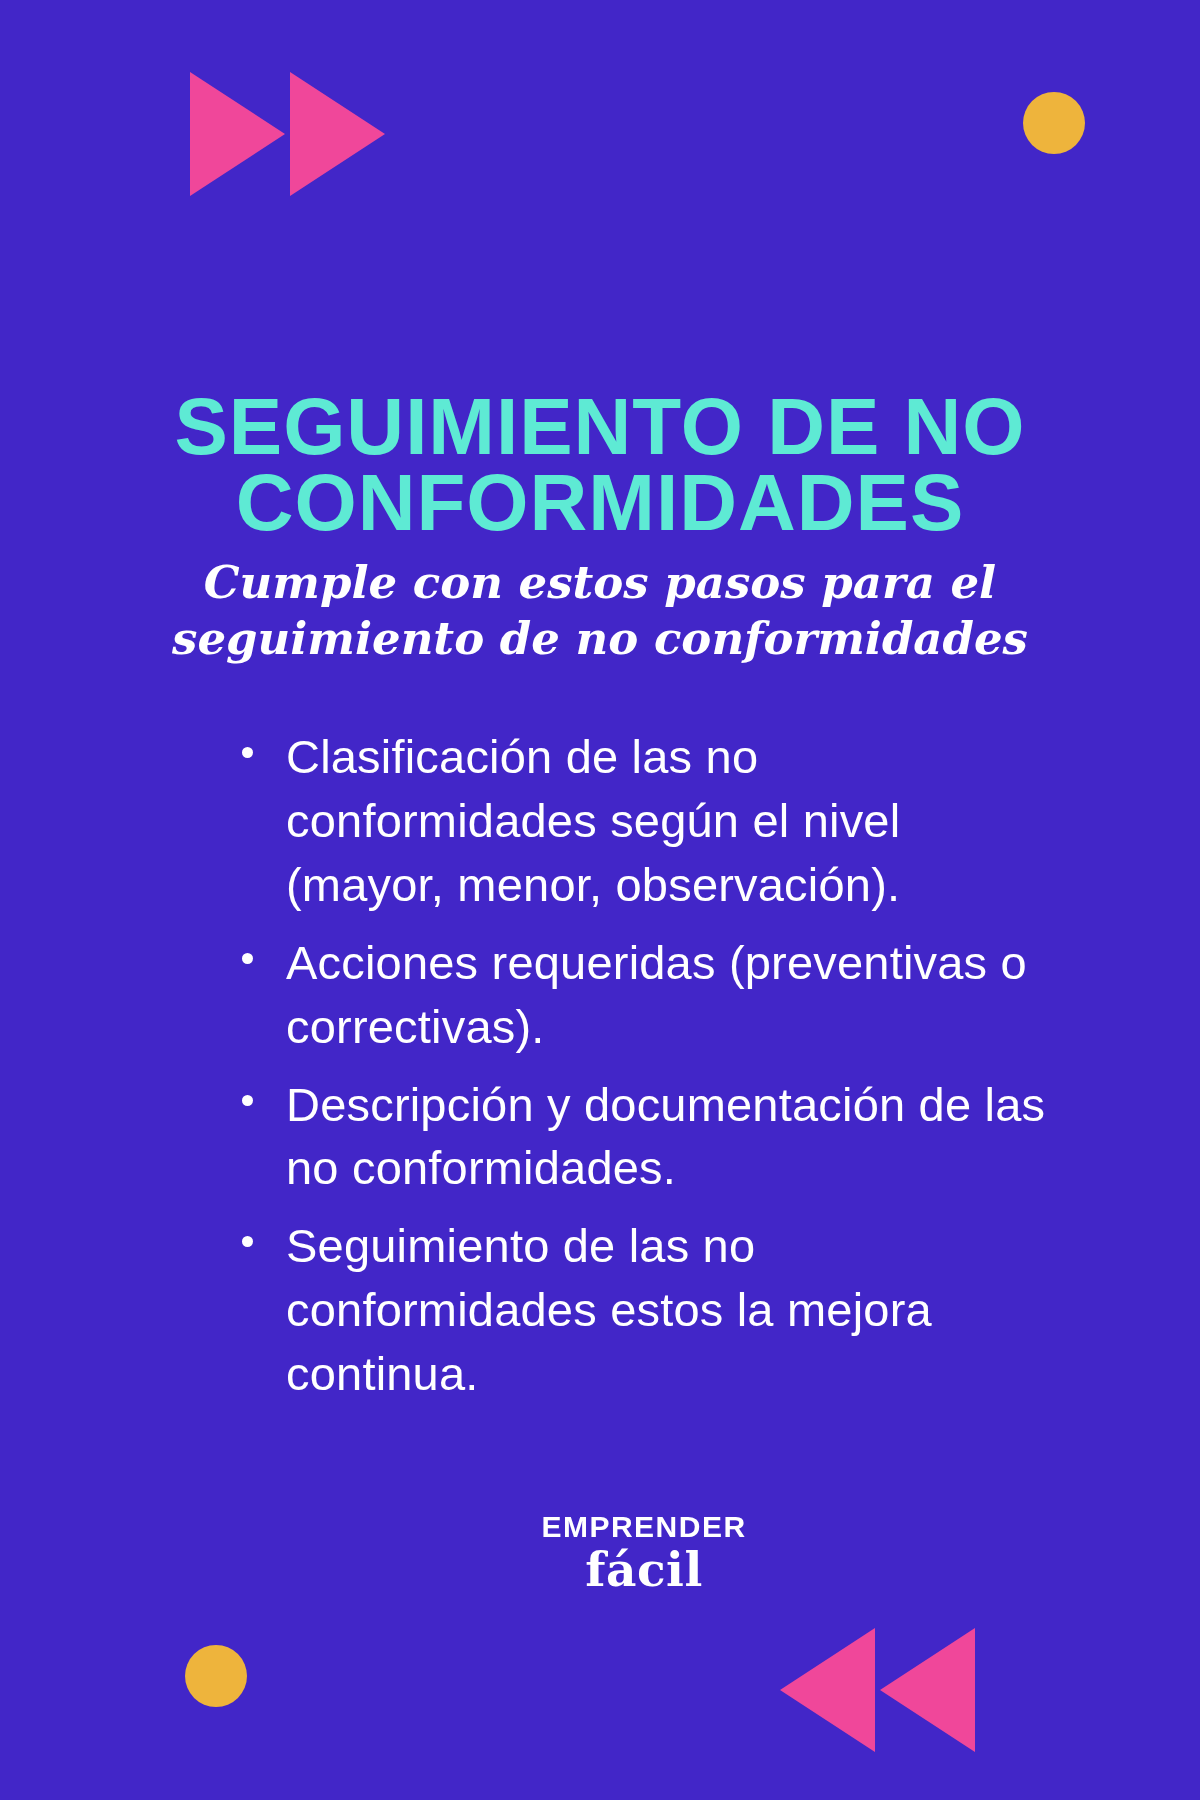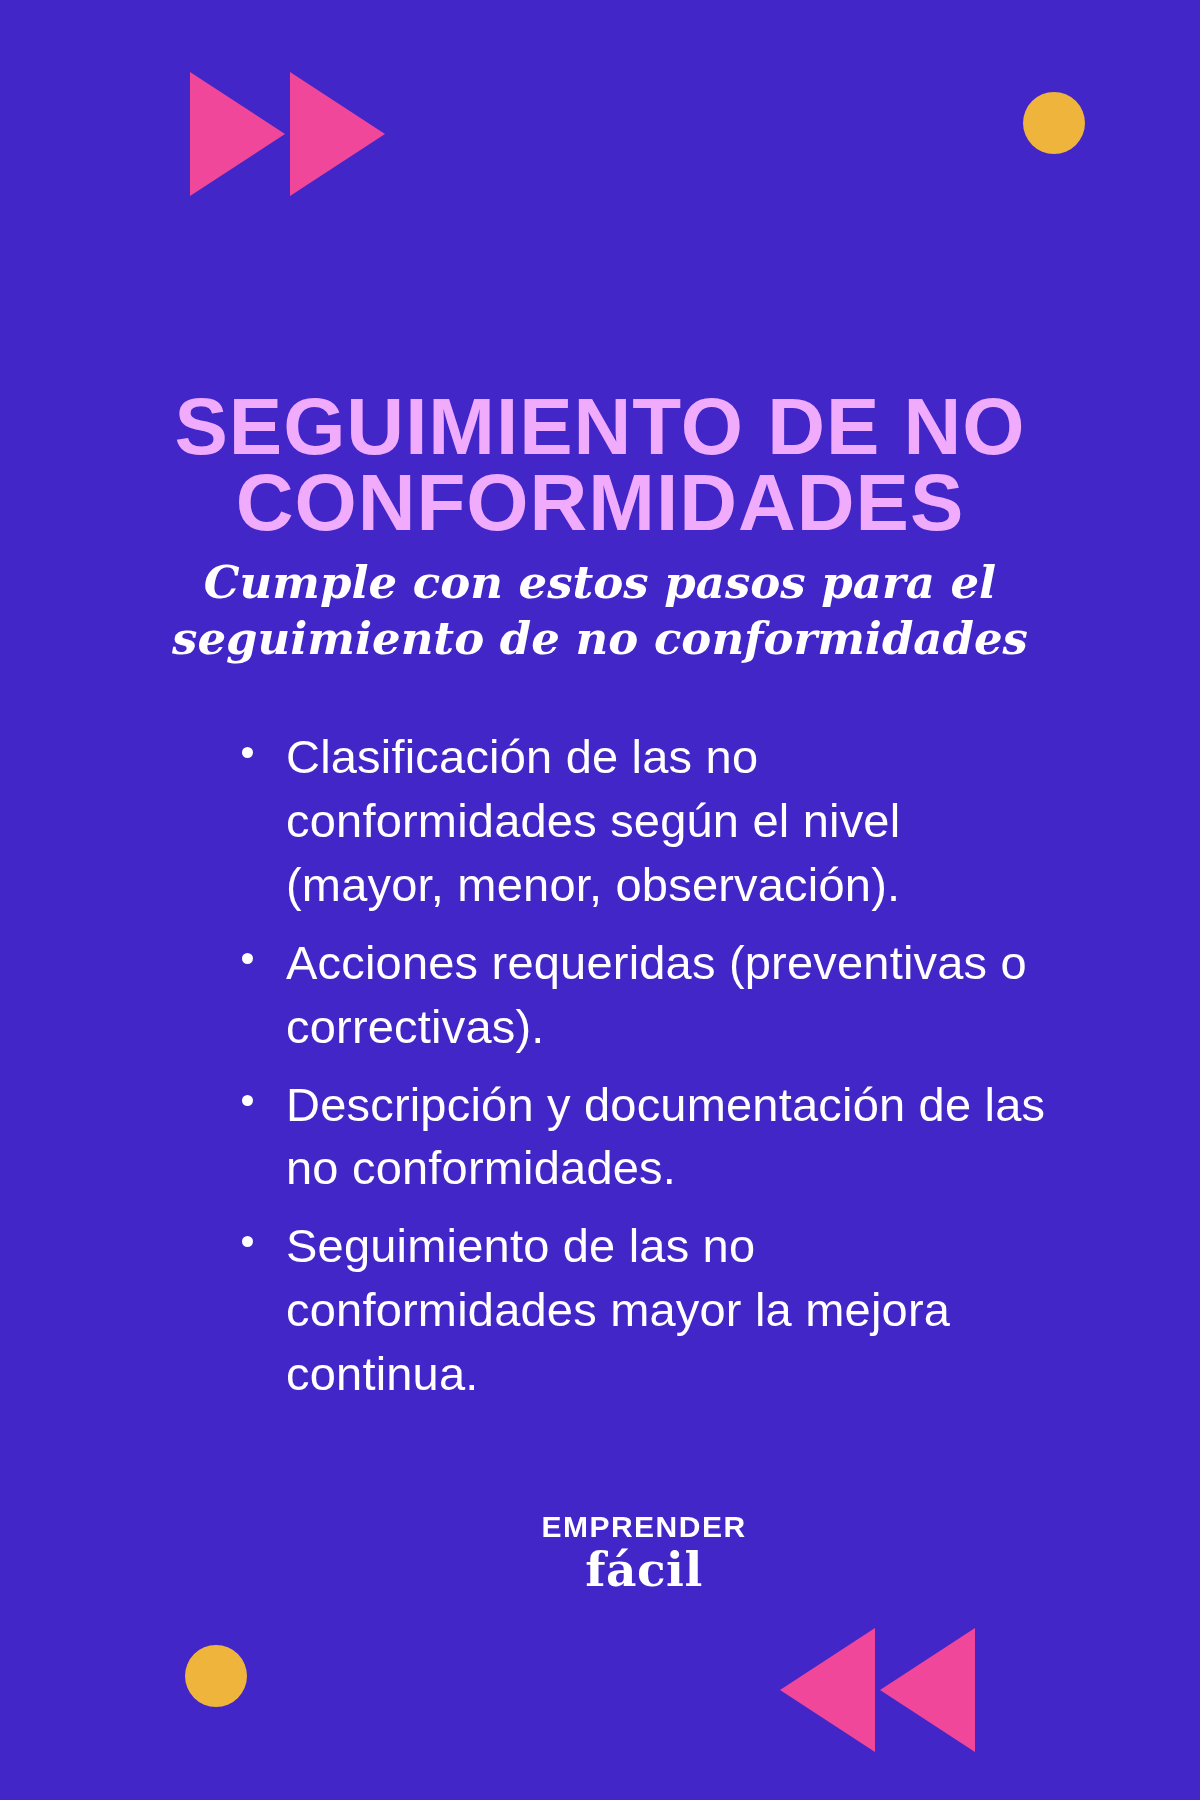--- a/index.html
+++ b/index.html
@@ -51,21 +51,21 @@
   #dot-top { right: 115px; top: 92px; width: 62px; height: 62px; }
   #dot-bottom { left: 185px; top: 1645px; width: 62px; height: 62px; }
 
   
   .headline {
     position: absolute;
     top: 335px;
     left: 0;
     width: 1200px;
     text-align: center;
-    color: #f0abfc;
+    color: #5eead4;
     font-family: "Liberation Sans", sans-serif;
     font-weight: bold;
     font-size: 80px;
     line-height: 0.96;
     letter-spacing: 1px;
     text-transform: uppercase;
     padding: 0 60px;
     box-sizing: border-box;
   }
 
@@ -150,21 +150,21 @@
   <div class="dot" id="dot-top"></div>
 
   <h1 class="headline">SEGUIMIENTO DE NO CONFORMIDADES</h1>
 
   <p class="subhead">Cumple con estos pasos para el seguimiento de no conformidades</p>
 
   <ul class="list">
     <li>Clasificación de las no conformidades según el nivel (mayor, menor, observación).</li>
     <li>Acciones requeridas (preventivas o correctivas).</li>
     <li>Descripción y documentación de las no conformidades.</li>
-    <li>Seguimiento de las no conformidades mayor la mejora continua.</li>
+    <li>Seguimiento de las no conformidades estos la mejora continua.</li>
   </ul>
 
   <div class="logo">
     <div class="logo-main">EMPRENDER</div>
     <div class="logo-sub">fácil</div>
   </div>
 
   <div class="dot" id="dot-bottom"></div>
   <div class="tri tri-left" id="tri-bot-1"></div>
   <div class="tri tri-left" id="tri-bot-2"></div>

